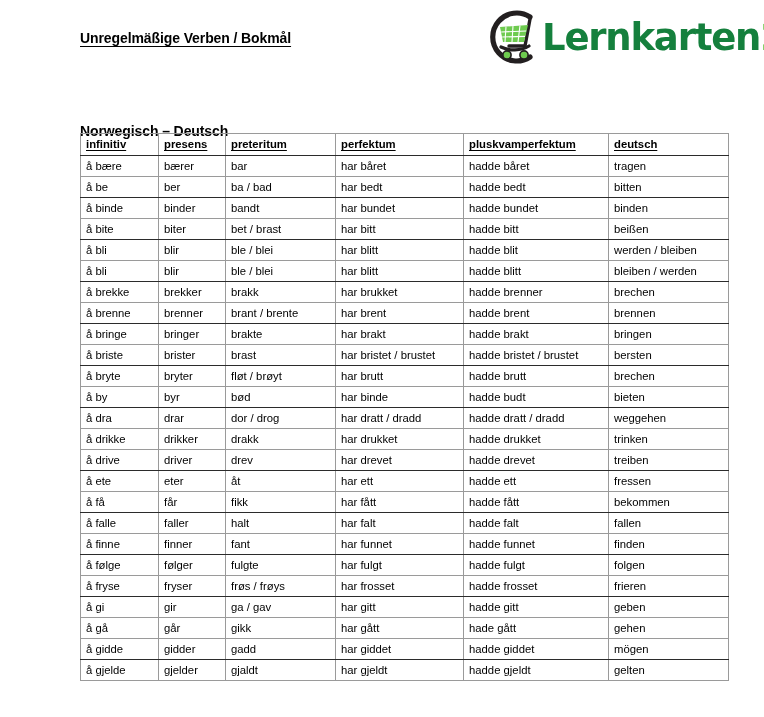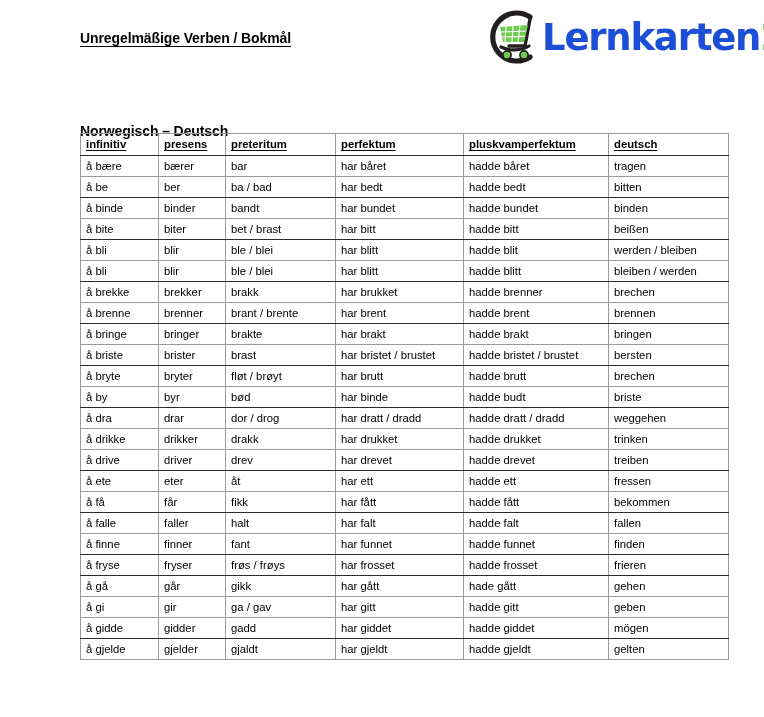--- a/index.html
+++ b/index.html
@@ -34,21 +34,21 @@
     margin-right: -4px;
   }
   .logo-wordmark {
     font-family: "DejaVu Sans", sans-serif;
     font-size: 37px;
     font-weight: bold;
     letter-spacing: -1.2px;
     line-height: 1;
     white-space: nowrap;
   }
-  .logo-word-dark { color: #1d4ed8; }
+  .logo-word-dark { color: #15803d; }
   .logo-word-green { color: #6ECB4F; }
 
   
   .doc-title {
     position: absolute;
     top: 30px;
     left: 80px;
     font-size: 14px;
     font-weight: bold;
     text-decoration: underline;
@@ -257,21 +257,21 @@
           <td>har brutt</td>
           <td>hadde brutt</td>
           <td>brechen</td>
         </tr>
         <tr class="row-dark">
           <td>å by</td>
           <td>byr</td>
           <td>bød</td>
           <td>har binde</td>
           <td>hadde budt</td>
-          <td>briste</td>
+          <td>bieten</td>
         </tr>
         <tr>
           <td>å dra</td>
           <td>drar</td>
           <td>dor / drog</td>
           <td>har dratt / dradd</td>
           <td>hadde dratt / dradd</td>
           <td>weggehen</td>
         </tr>
         <tr>
@@ -315,44 +315,52 @@
           <td>fallen</td>
         </tr>
         <tr class="row-dark">
           <td>å finne</td>
           <td>finner</td>
           <td>fant</td>
           <td>har funnet</td>
           <td>hadde funnet</td>
           <td>finden</td>
         </tr>
+        <tr>
+          <td>å følge</td>
+          <td>følger</td>
+          <td>fulgte</td>
+          <td>har fulgt</td>
+          <td>hadde fulgt</td>
+          <td>folgen</td>
+        </tr>
         <tr class="row-dark">
           <td>å fryse</td>
           <td>fryser</td>
           <td>frøs / frøys</td>
           <td>har frosset</td>
           <td>hadde frosset</td>
           <td>frieren</td>
         </tr>
         <tr>
+          <td>å gi</td>
+          <td>gir</td>
+          <td>ga / gav</td>
+          <td>har gitt</td>
+          <td>hadde gitt</td>
+          <td>geben</td>
+        </tr>
+        <tr>
           <td>å gå</td>
           <td>går</td>
           <td>gikk</td>
           <td>har gått</td>
           <td>hade gått</td>
           <td>gehen</td>
         </tr>
-        <tr>
-          <td>å gi</td>
-          <td>gir</td>
-          <td>ga / gav</td>
-          <td>har gitt</td>
-          <td>hadde gitt</td>
-          <td>geben</td>
-        </tr>
         <tr class="row-dark">
           <td>å gidde</td>
           <td>gidder</td>
           <td>gadd</td>
           <td>har giddet</td>
           <td>hadde giddet</td>
           <td>mögen</td>
         </tr>
         <tr>
           <td>å gjelde</td>

